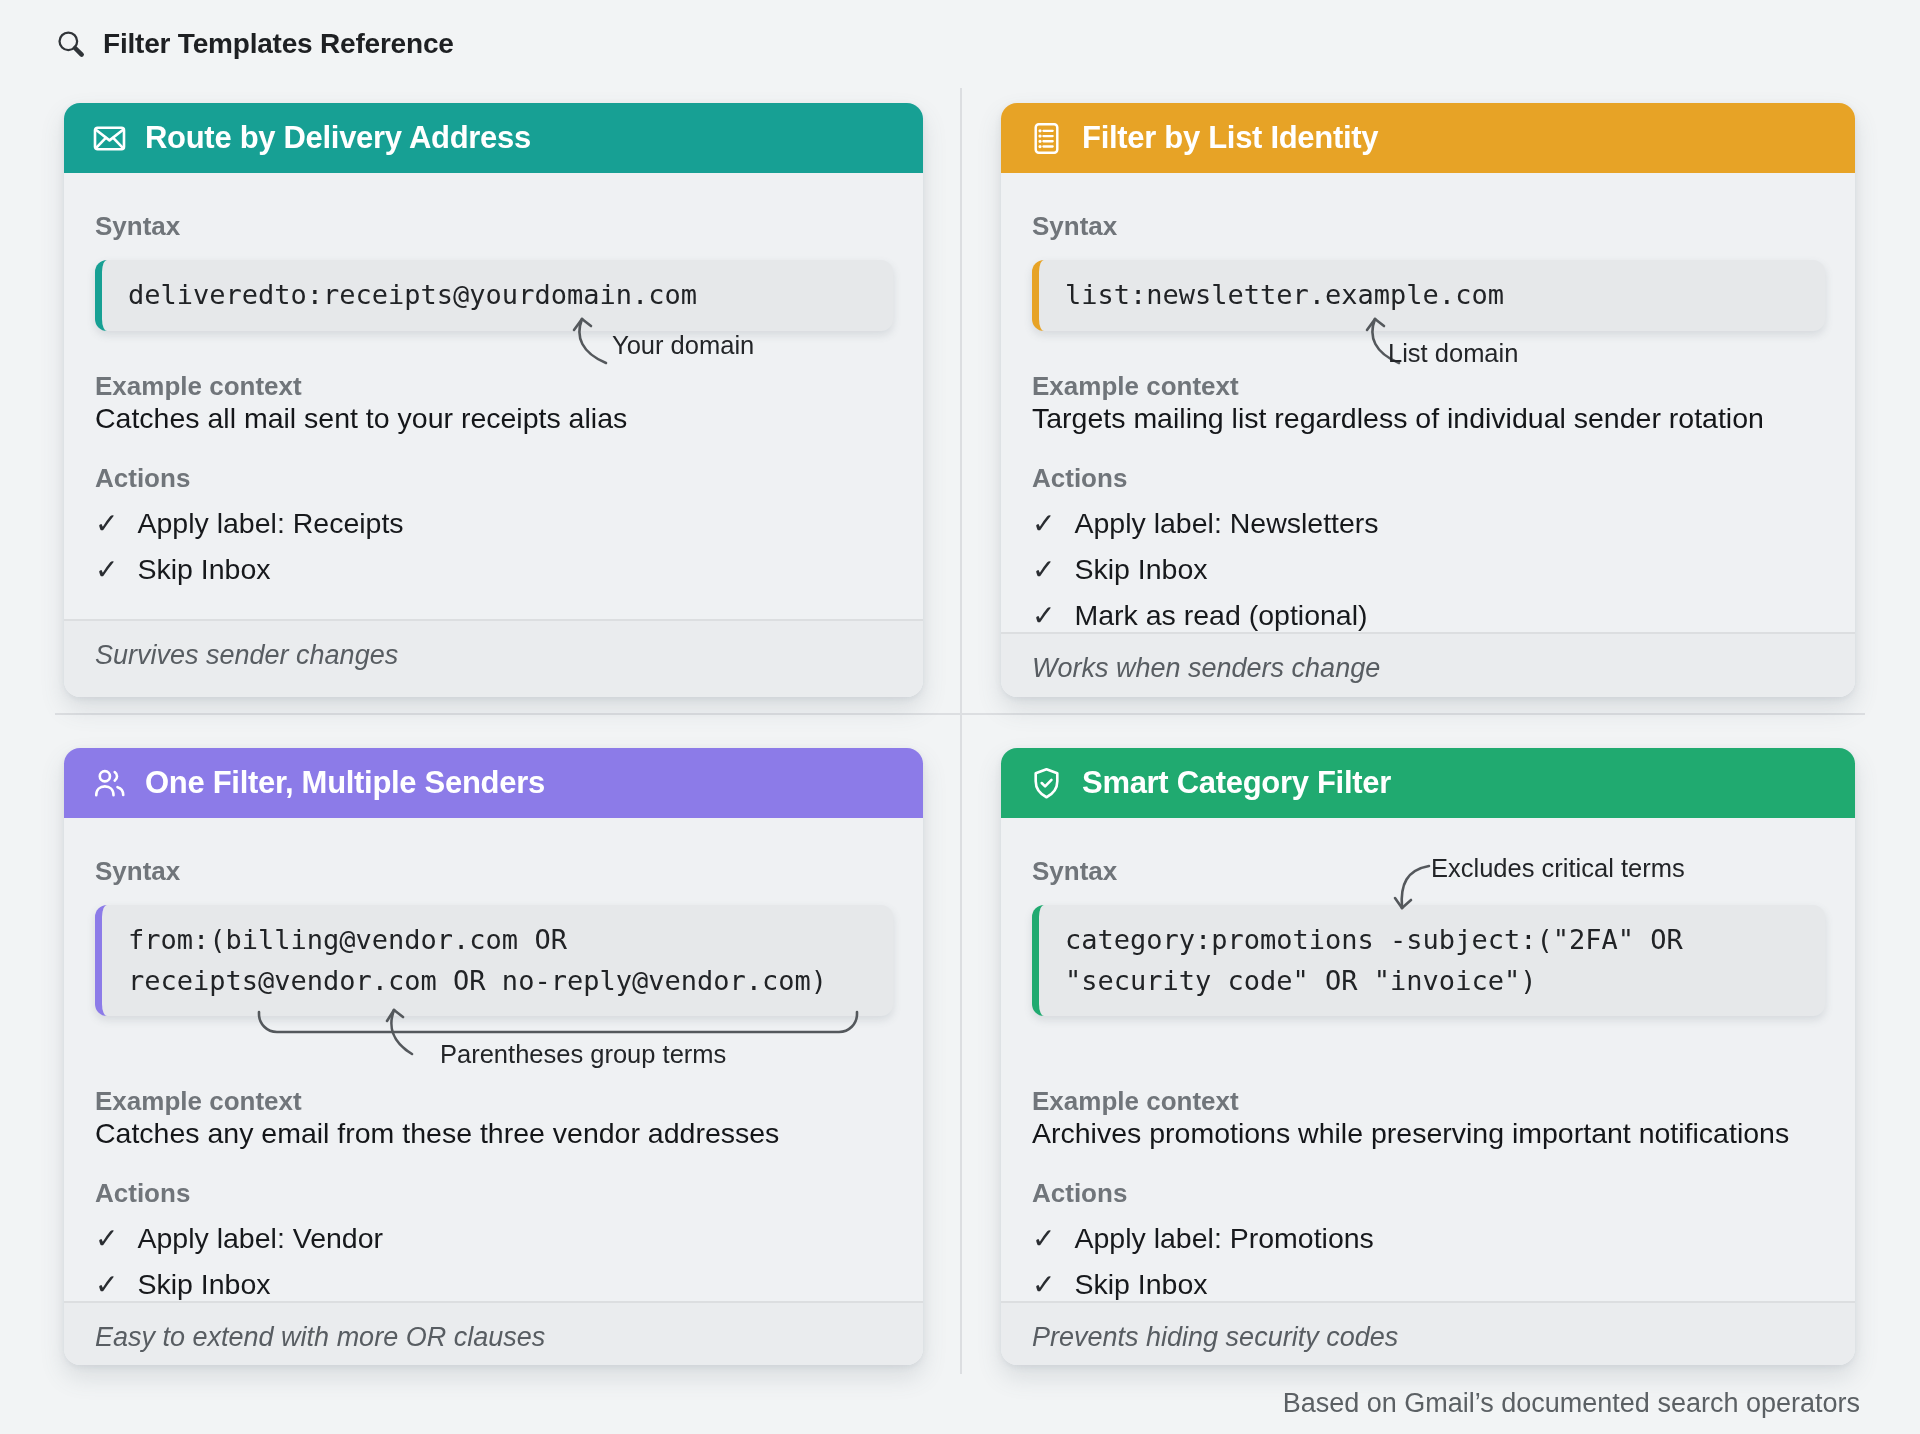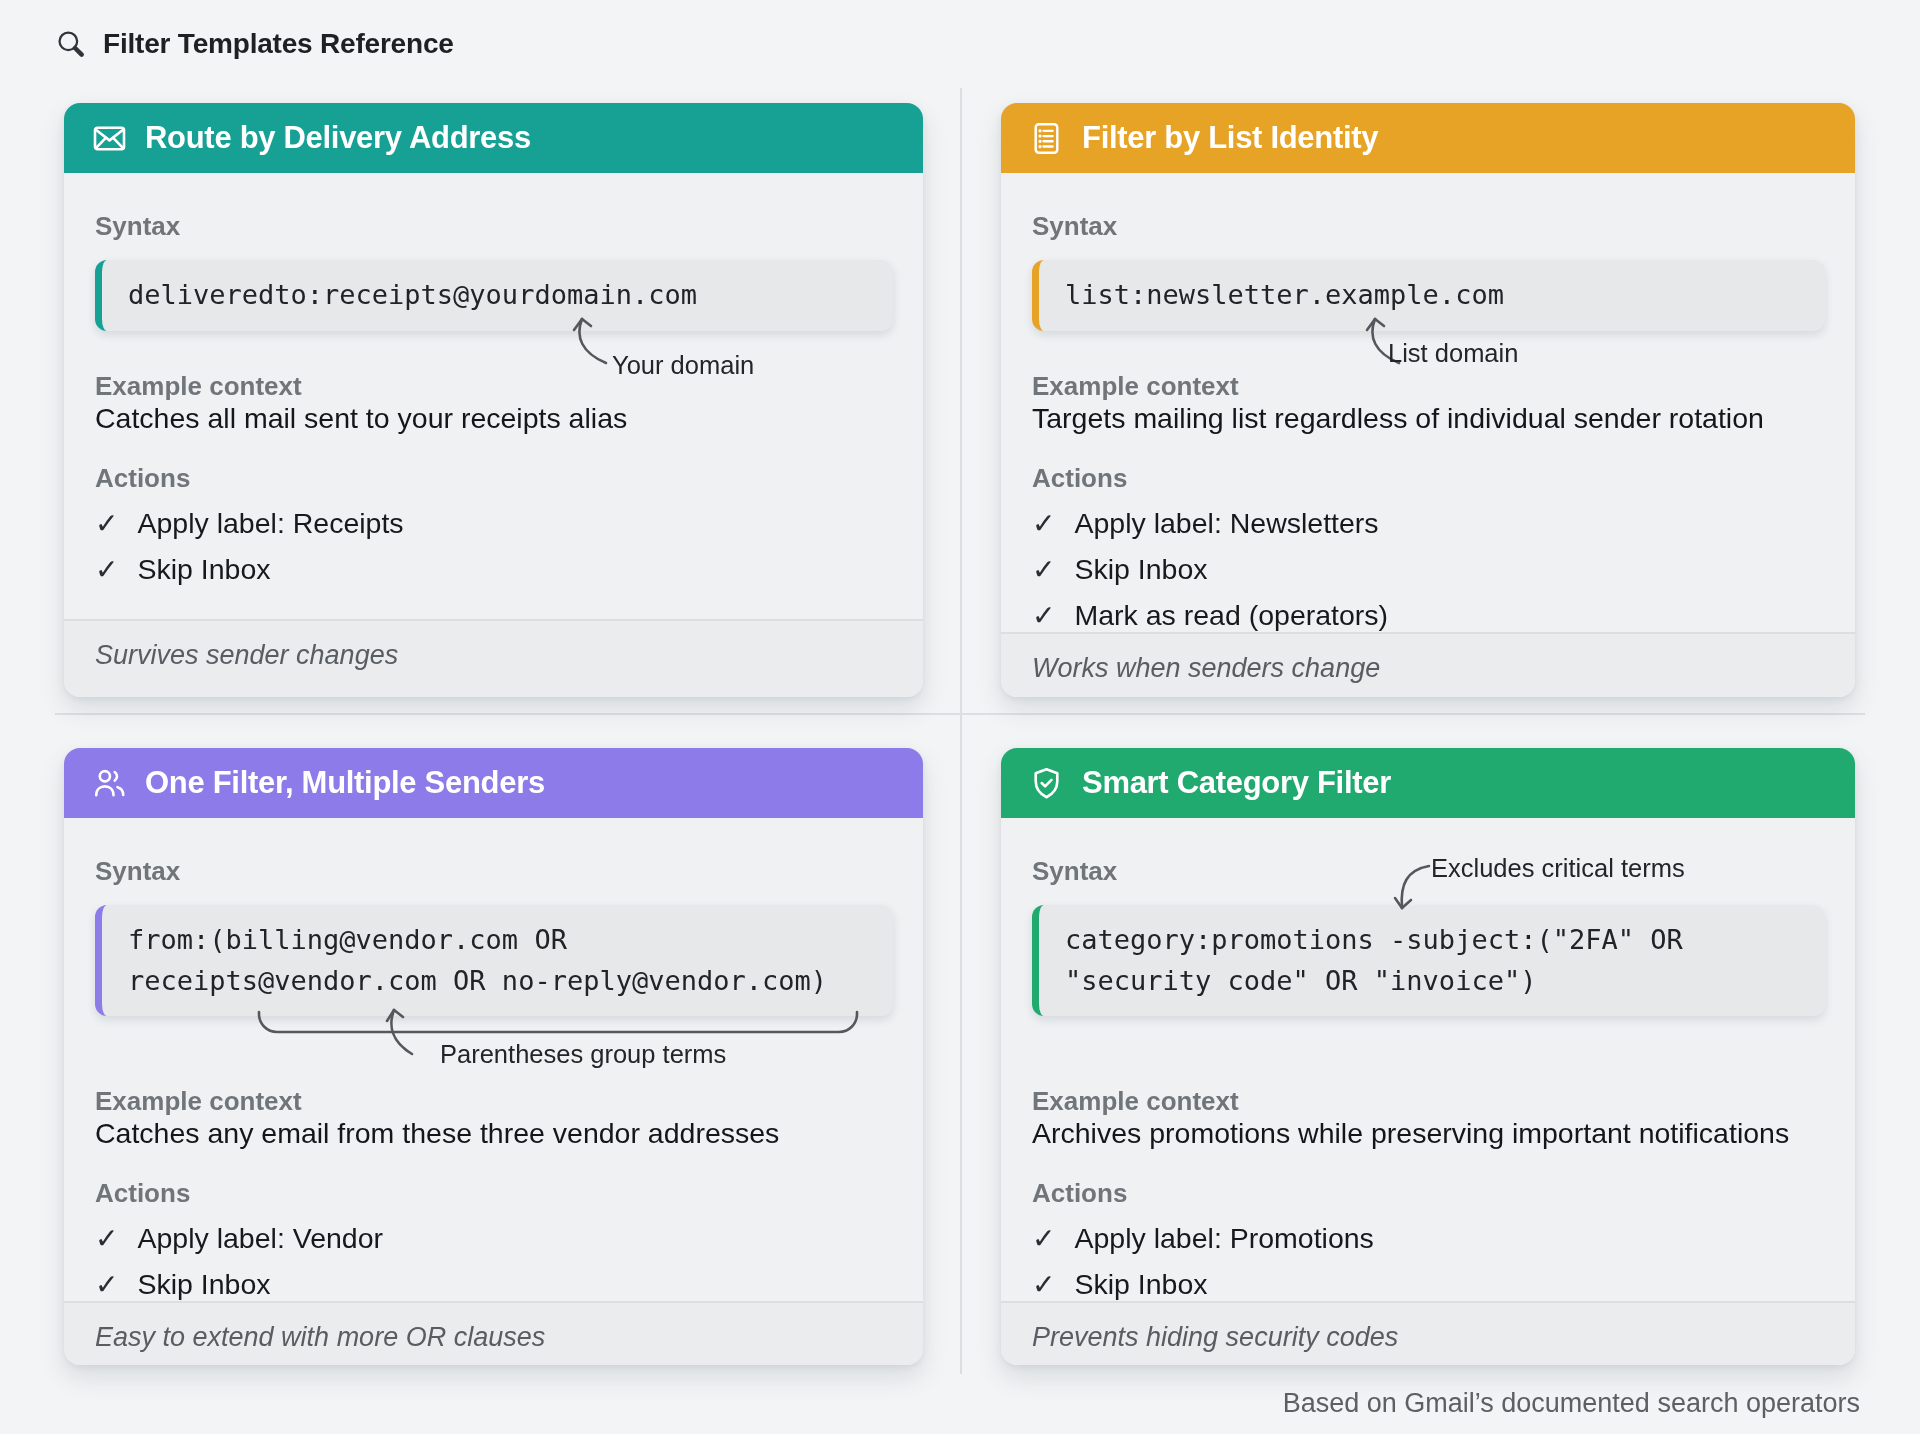--- a/index.html
+++ b/index.html
@@ -109,21 +109,21 @@
         <div class="action">
           <span class="chk">✓</span>
           <span>Skip Inbox</span>
         </div>
       </div>
       <svg class="anno-arrow" style="left:506px; top:210px;" width="44" height="56" viewBox="0 0 44 56">
         <path d="M12 6 C 5 24, 12 40, 36 50"></path>
         <path d="M12 6 L4 17"></path>
           <path d="M12 6 L21 13"></path>
       </svg>
-      <div class="anno-text" style="left:548px; top:248px;">Your domain</div>
+      <div class="anno-text" style="left:548px; top:228px;">Your domain</div>
       <footer class="card-footer">Survives sender changes</footer>
     </section>
 
     <section class="card">
       <header class="card-header" style="background: rgb(231, 163, 38);">
         <svg class="hicon" viewBox="0 0 24 24">
           <rect x="5" y="2.8" width="14" height="18.4" rx="2" stroke="#fff" stroke-width="1.6"></rect>
           <path d="M10 7 H16 M10 10.4 H16 M10 13.8 H16 M10 17.2 H16" stroke="#fff" stroke-width="1.5"></path>
           <path d="M7.8 7 h.01 M7.8 10.4 h.01 M7.8 13.8 h.01 M7.8 17.2 h.01" stroke="#fff" stroke-width="2.1"></path>
         </svg>
@@ -140,21 +140,21 @@
         <div class="action">
           <span class="chk">✓</span>
           <span>Apply label: Newsletters</span>
         </div>
         <div class="action">
           <span class="chk">✓</span>
           <span>Skip Inbox</span>
         </div>
         <div class="action">
           <span class="chk">✓</span>
-          <span>Mark as read (operators)</span>
+          <span>Mark as read (optional)</span>
         </div>
       </div>
       <svg class="anno-arrow" style="left:362px; top:210px;" width="44" height="56" viewBox="0 0 44 56">
         <path d="M12 6 C 5 24, 12 40, 36 50"></path>
         <path d="M12 6 L4 17"></path>
           <path d="M12 6 L21 13"></path>
       </svg>
       <div class="anno-text" style="left:387px; top:236px;">List domain</div>
       <footer class="card-footer">Works when senders change</footer>
     </section>

